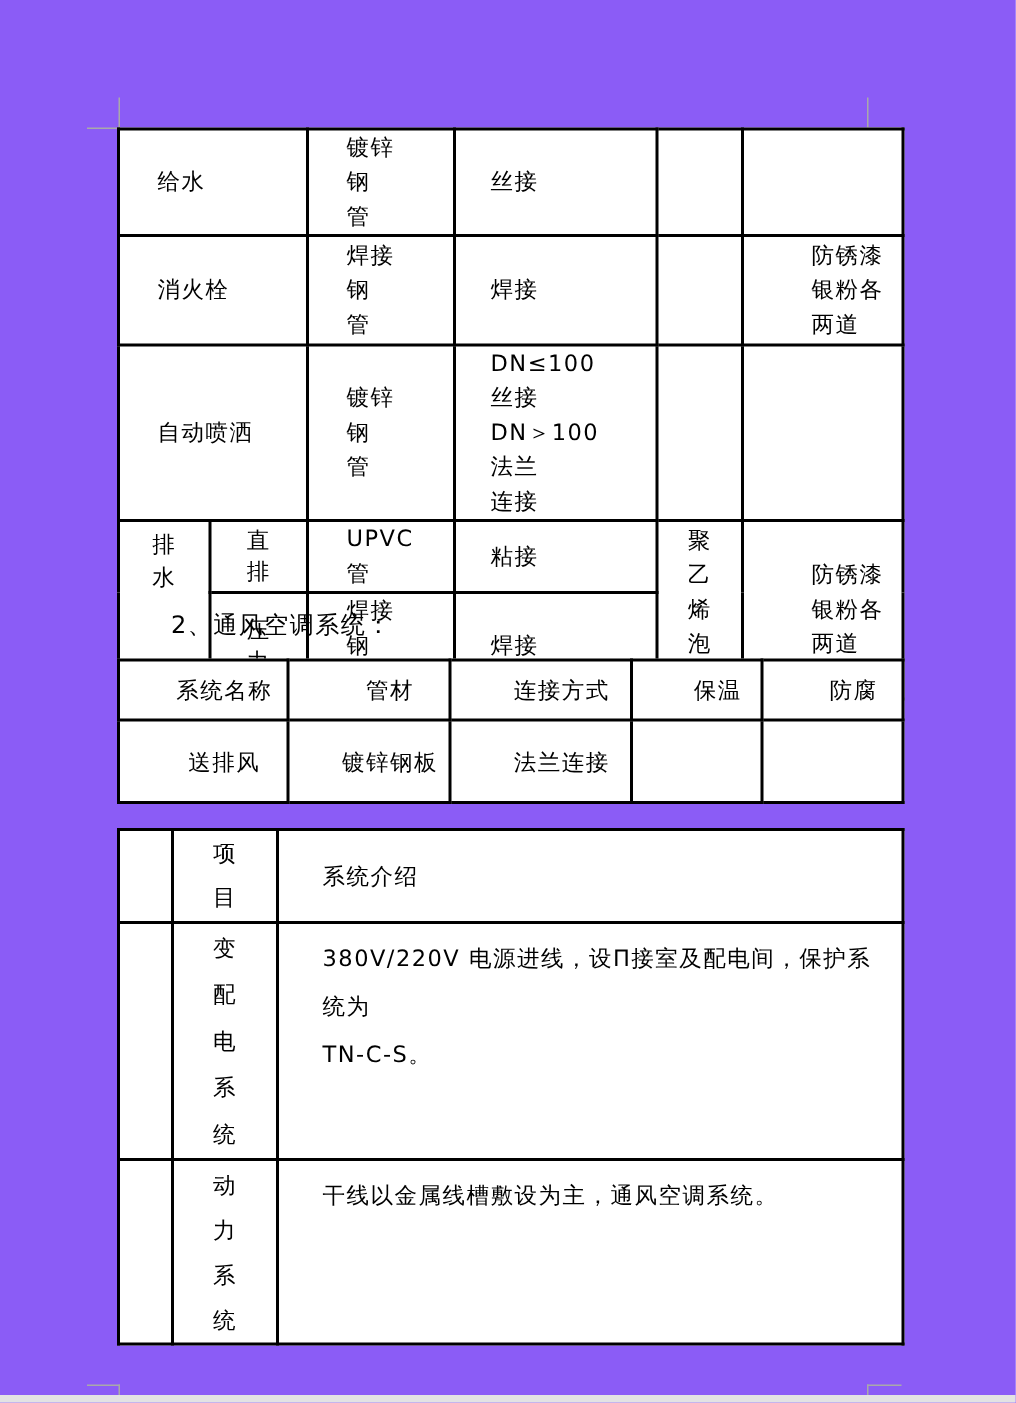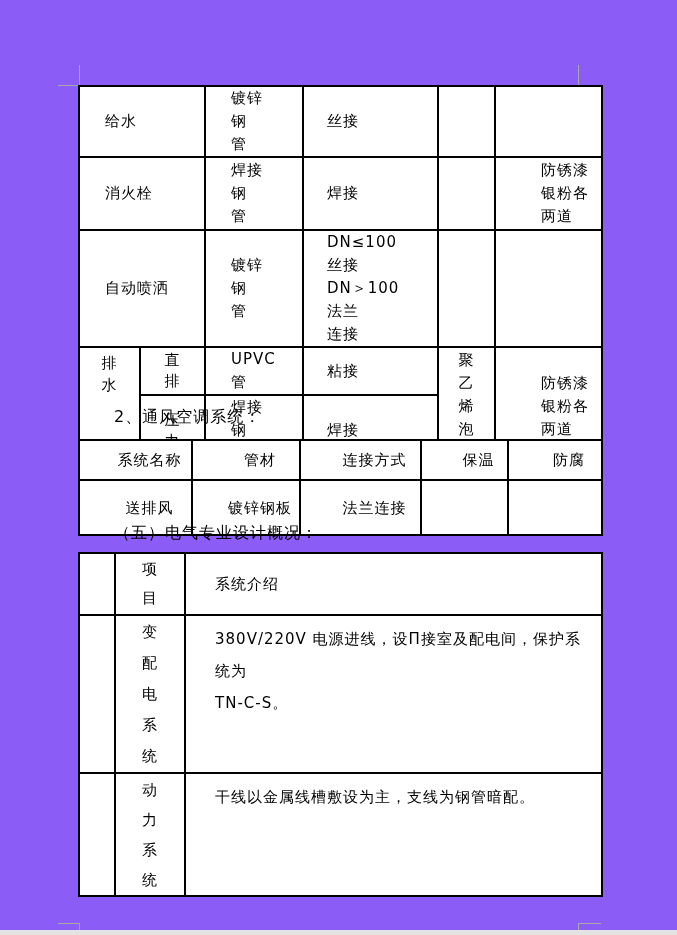--- a/index.html
+++ b/index.html
@@ -147,21 +147,20 @@
     <tr style="height:55px">
       <td>送排风</td>
       <td>镀锌钢板</td>
       <td>法兰连接</td>
       <td></td>
       <td></td>
     </tr>
   </tbody>
     </table>
 
-  <div class="doc-heading" id="heading-electrical">（五）电气专业设计概况：</div>
 
   <table id="electrical-table">
     <colgroup>
       <col style="width:36px">
         <col style="width:70px">
         <col style="width:417px">
     </colgroup>
     <tbody>
         <tr style="height:62px">
       <td></td>
@@ -178,20 +177,20 @@
 统</td>
       <td class="e-desc">380V/220V 电源进线，设Π接室及配电间，保护系统为
 TN-C-S。</td>
     </tr>
     <tr style="height:123px">
       <td></td>
       <td class="e-item r3">动
 力
 系
 统</td>
-      <td class="e-desc">干线以金属线槽敷设为主，支线为钢管暗配。</td>
+      <td class="e-desc">干线以金属线槽敷设为主，通风空调系统。</td>
     </tr>
   </tbody>
     </table>
 
   <div id="page-bottom-edge"></div>
 
 </div>
 
 </body></html>

